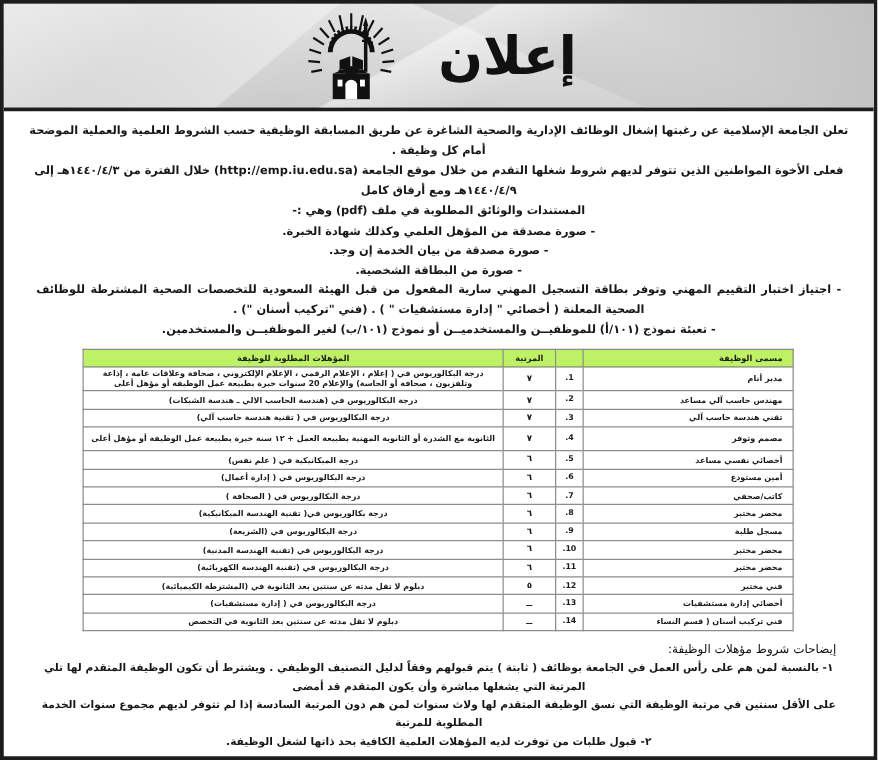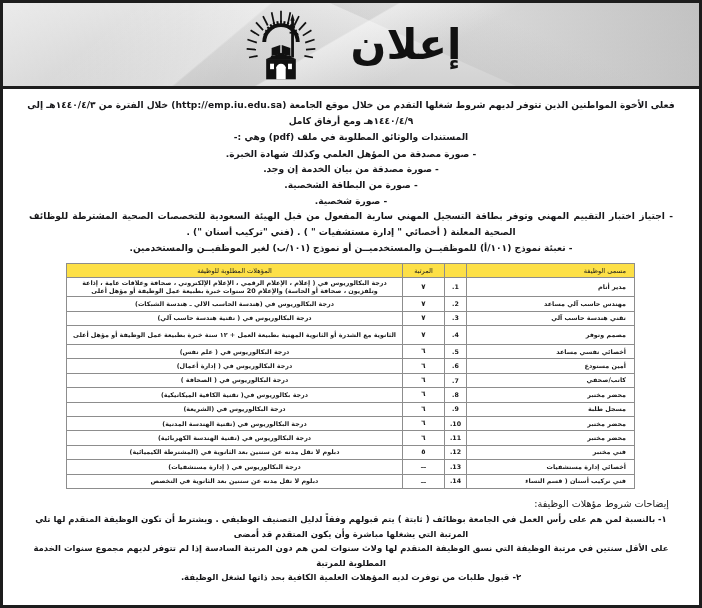--- a/index.html
+++ b/index.html
@@ -84,22 +84,22 @@
     font-size: 6.4px;
     color: #1a1a1a;
     padding: 1px 3px;
     line-height: 1.25;
     font-weight: 600;
   }
   thead th {
     text-align: center;
     font-size: 6.6px;
     height: 14px;
-    background: #fde047;
-    font-weight: 400;
+    background: #bef264;
+    font-weight: 700;
   }
   .col-idx  { width: 22px;  text-align: center; }
   .col-name { width: 168px; text-align: right; padding-right: 8px; }
   .col-rank { width: 42px;  text-align: center; }
   .col-qual { width: 336px; text-align: center; }
   tbody tr { height: 14.4px; }
   tbody tr.tall { height: 19px; }
   td.col-idx   { direction: ltr; font-size: 6.3px; }
   td.col-rank  { font-size: 7px; }
 
@@ -163,32 +163,32 @@
         <path d="M44 80 A6 6 0 0 1 56 80 Z" fill="#fff"></path>
         <rect x="36" y="74" width="5" height="7" fill="#fff"></rect>
         <rect x="59" y="74" width="5" height="7" fill="#fff"></rect>
         <rect x="44" y="64" width="12" height="4"></rect>
       </g>
     </svg>
   </div>
 
   <div id="body">
 
+    <div class="intro-p">تعلن الجامعة الإسلامية عن رغبتها إشغال الوظائف الإدارية والصحية الشاغرة عن طريق المسابقة الوظيفية حسب الشروط العلمية والعملية الموضحة أمام كل وظيفة .</div>
 
     <div class="intro-p">
       <span>فعلى الأخوة المواطنين الذين تتوفر لديهم شروط شغلها التقدم من خلال موقع الجامعة (</span><span class="url">http://emp.iu.edu.sa</span><span>) خلال الفترة من ١٤٤٠/٤/٣هـ إلى ١٤٤٠/٤/٩هـ ومع أرفاق كامل</span>
     </div>
 
     <div class="intro-p">المستندات والوثائق المطلوبة في ملف (pdf) وهي :-</div>
 
     <div class="bullets">
       <div class="bullet">- صورة مصدقة من المؤهل العلمي وكذلك شهادة الخبرة.</div>
       <div class="bullet">- صورة مصدقة من بيان الخدمة إن وجد.</div>
       <div class="bullet">- صورة من البطاقة الشخصية.</div>
-      <div class="bullet">- صورة شخصية.</div>
       <div class="bullet wide">- اجتياز اختبار التقييم المهني وتوفر بطاقة التسجيل المهني سارية المفعول من قبل الهيئة السعودية للتخصصات الصحية المشترطة  للوظائف الصحية المعلنة ( أخصائي " إدارة مستشفيات " ) . (فني "تركيب أسنان ") .</div>
       <div class="bullet">- تعبئة نموذج (١٠١/أ) للموظفيــن والمستخدميــن أو نموذج (١٠١/ب) لغير الموظفيــن والمستخدمين.</div>
     </div>
 
     <div id="jobs-table-wrap">
       <table>
         <thead>
           <tr>
             <th class="col-name">مسمى الوظيفة</th>
             <th class="col-idx"></th>
@@ -218,39 +218,39 @@
           <tr class="tall">
             <td class="col-name">مصمم وتوفر</td>
             <td class="col-idx">.4</td>
             <td class="col-rank">٧</td>
             <td class="col-qual">الثانوية مع الشدرة أو الثانوية المهنية بطبيعة العمل + ١٢ سنة خبرة بطبيعة عمل الوظيفة  أو مؤهل أعلى</td>
           </tr>
           <tr>
             <td class="col-name">أخصائي نفسي مساعد</td>
             <td class="col-idx">.5</td>
             <td class="col-rank">٦</td>
-            <td class="col-qual">درجة البكالوريوس في ( علم نفس)</td>
+            <td class="col-qual">درجة الميكانيكية في ( علم نفس)</td>
           </tr>
           <tr>
             <td class="col-name">أمين مستودع</td>
             <td class="col-idx">.6</td>
             <td class="col-rank">٦</td>
             <td class="col-qual">درجة البكالوريوس في ( إدارة أعمال)</td>
           </tr>
           <tr>
             <td class="col-name">كاتب/صحفي</td>
             <td class="col-idx">.7</td>
             <td class="col-rank">٦</td>
             <td class="col-qual">درجة البكالوريوس في ( الصحافة )</td>
           </tr>
           <tr>
             <td class="col-name">محضر مختبر</td>
             <td class="col-idx">.8</td>
             <td class="col-rank">٦</td>
-            <td class="col-qual">درجة بكالوريوس في( تقنية الكافية الميكانيكية)</td>
+            <td class="col-qual">درجة بكالوريوس في( تقنية الهندسة الميكانيكية)</td>
           </tr>
           <tr>
             <td class="col-name">مسجل طلبة</td>
             <td class="col-idx">.9</td>
             <td class="col-rank">٦</td>
             <td class="col-qual">درجة البكالوريوس في (الشريعة)</td>
           </tr>
           <tr>
             <td class="col-name">محضر مختبر</td>
             <td class="col-idx">.10</td>

